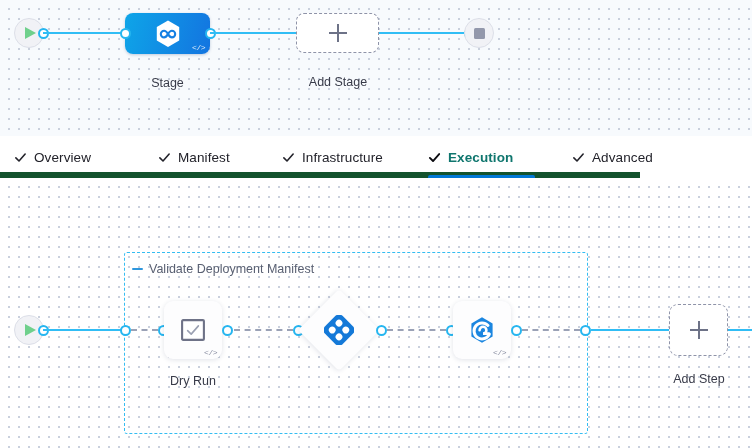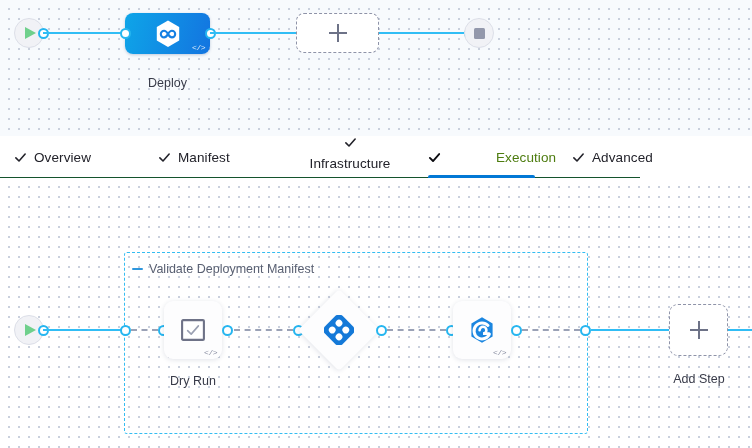--- a/index.html
+++ b/index.html
@@ -39,21 +39,21 @@
   }
 
   
   #tab-bar {
     position: absolute;
     left: 0;
     top: 136px;
     width: 640px;
     height: 42px;
     background: #ffffff;
-    border-bottom: 1px solid #14532d;
+    border-bottom: 6px solid #14532d;
     box-sizing: border-box;
   }
   .tab {
     position: absolute;
     top: 0;
     height: 42px;
     display: flex;
     align-items: center;
     gap: 7px;
     cursor: pointer;
@@ -64,21 +64,21 @@
     width: 13px;
     height: 13px;
     flex: 0 0 13px;
   }
   .tab .tlabel {
     font-size: 13.5px;
     color: #22222a;
     letter-spacing: .1px;
     white-space: nowrap;
   }
-  .tab.active .tlabel { font-weight: normal; color: #4d7c0f; margin-left: 48px; }
+  .tab.active .tlabel { font-weight: bold; color: #0f766e; }
   .tab .underline {
     position: absolute;
     left: 0; right: 0; bottom: 0;
     height: 3px;
     background: #0278d5;
     border-radius: 2px 2px 0 0;
   }
 
   
   .wire {
@@ -260,27 +260,28 @@
       <svg width="30" height="30" viewBox="0 0 30 30">
         <path d="M15 1.6 L26.2 8 V21.6 L15 28 L3.8 21.6 V8 Z" fill="#ffffff"></path>
         <g fill="none" stroke="#1580e3" stroke-width="2.1" stroke-linecap="round">
           <path d="M11.1 11.8 a3.3 3.3 0 1 0 0 6.6 c2.1 0 2.9 -1.6 3.9 -3.3 c1.0 -1.7 1.8 -3.3 3.9 -3.3 a3.3 3.3 0 1 1 0 6.6 c-2.1 0 -2.9 -1.6 -3.9 -3.3 c-1.0 -1.7 -1.8 -3.3 -3.9 -3.3 Z"></path>
         </g>
       </svg>
       <span class="code-badge" style="color:rgba(255,255,255,.85)">&lt;/&gt;</span>
     </div>
     <div class="port" style="left:120px; top:27.5px;"></div>
     <div class="port" style="left:205px; top:27.5px;"></div>
-    <div class="node-label" style="left:120px; top:76px; width:95px;">Deploy</div>
+    <div class="node-label" style="left:120px; top:76px; width:95px;">Stage</div>
 
     <div class="wire" style="left:210px; top:32px; width:87px;"></div>
 
     <div class="add-box" style="left:296px; top:13px; width:83px; height:40px; border-radius:8px;">
       <span class="plus"></span>
     </div>
+    <div class="node-label" style="left:290px; top:75px; width:96px;">Add Stage</div>
 
     <div class="wire" style="left:379px; top:32px; width:90px;"></div>
     <div class="port" style="left:464px; top:27.5px;"></div>
 
     <div class="terminal" style="left:464px; top:18px;">
       <div class="stop-sq"></div>
     </div>
   </div>
 
   <div id="tab-bar">
@@ -292,21 +293,21 @@
       <span class="tlabel">Overview</span>
     </div>
 
     <div class="tab" style="left:158px; width:80px;">
       <svg class="tick" viewBox="0 0 14 14">
         <path d="M2 7.4 L5.4 10.8 L12 3.3" fill="none" stroke="#22222a" stroke-width="1.7" stroke-linecap="round" stroke-linejoin="round"></path>
       </svg>
       <span class="tlabel">Manifest</span>
     </div>
 
-    <div class="tab" style="left:289px; width:122px;flex-direction:column;">
+    <div class="tab" style="left:282px; width:122px;">
       <svg class="tick" viewBox="0 0 14 14">
         <path d="M2 7.4 L5.4 10.8 L12 3.3" fill="none" stroke="#22222a" stroke-width="1.7" stroke-linecap="round" stroke-linejoin="round"></path>
       </svg>
       <span class="tlabel">Infrastructure</span>
     </div>
 
     <div class="tab active" style="left:428px; width:107px;">
       <svg class="tick" viewBox="0 0 14 14">
         <path d="M2 7.4 L5.4 10.8 L12 3.3" fill="none" stroke="#0b0b10" stroke-width="2" stroke-linecap="round" stroke-linejoin="round"></path>
       </svg>

